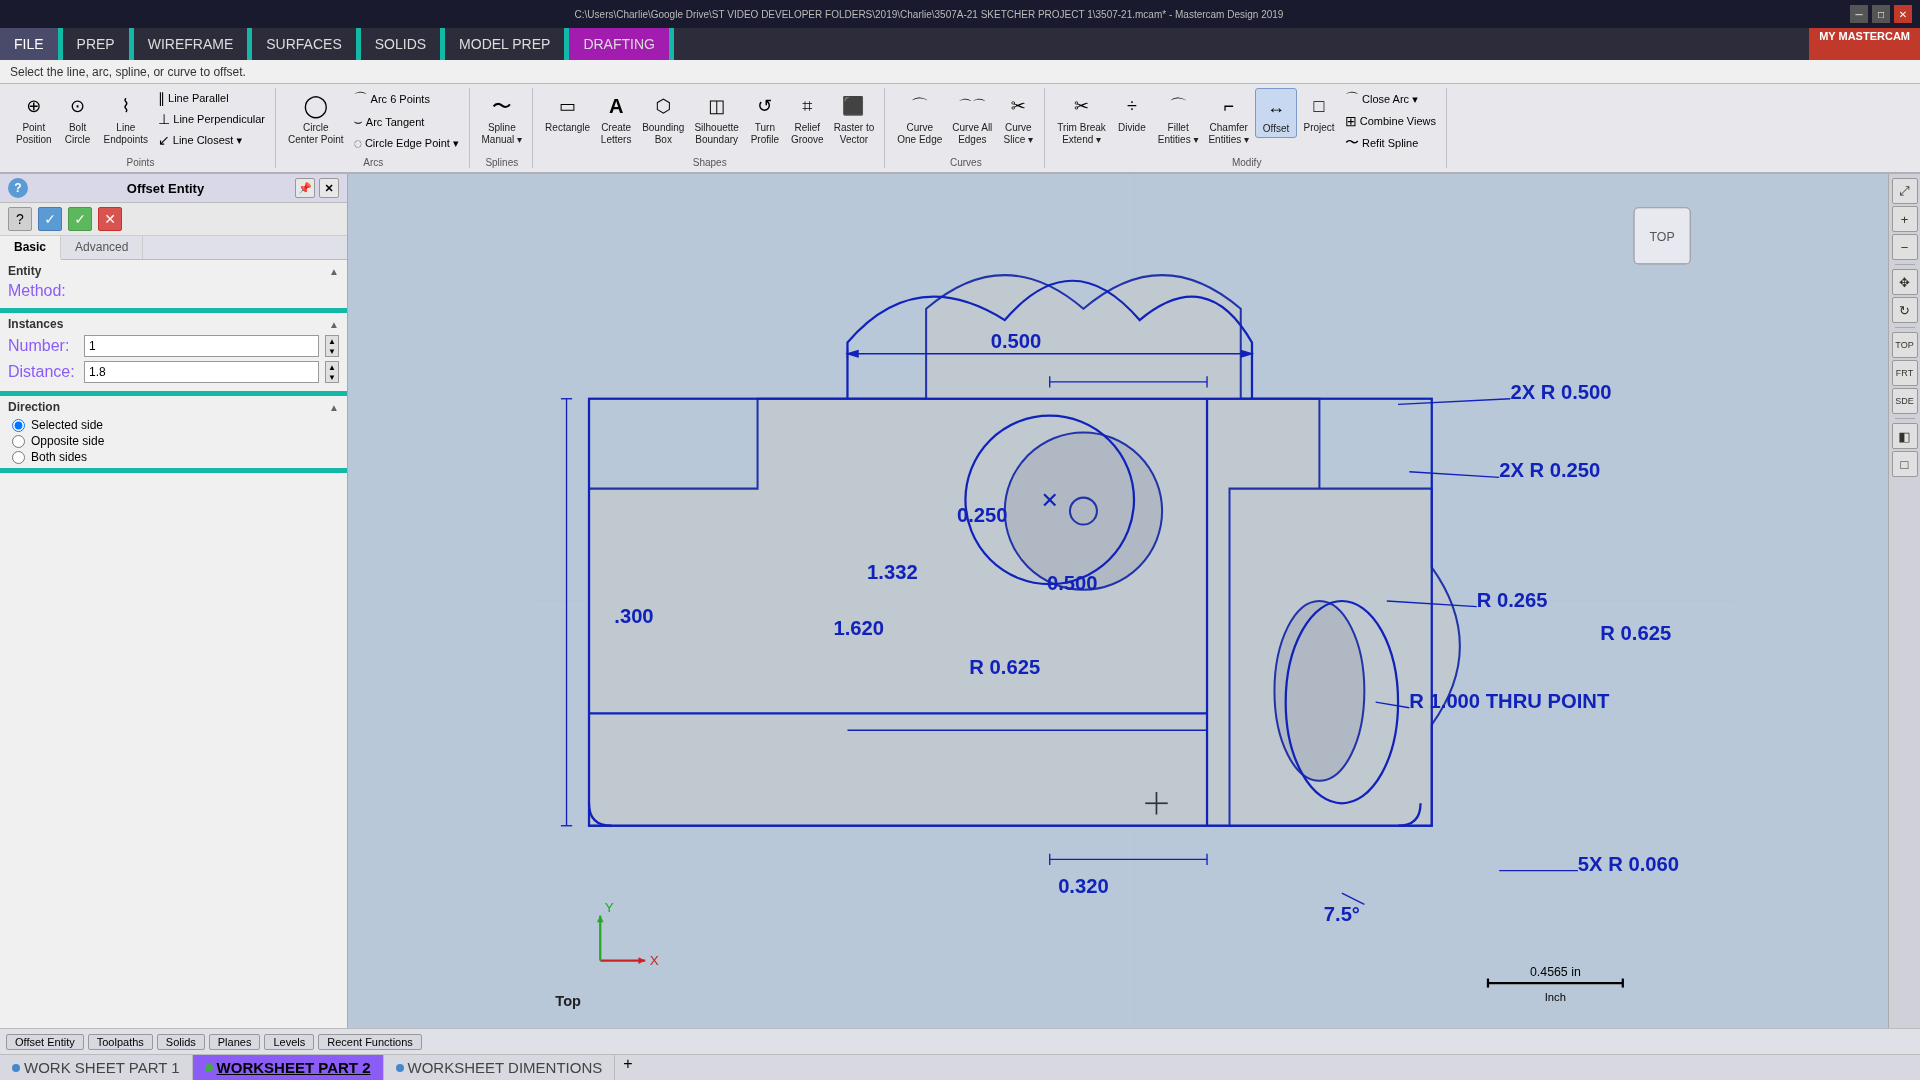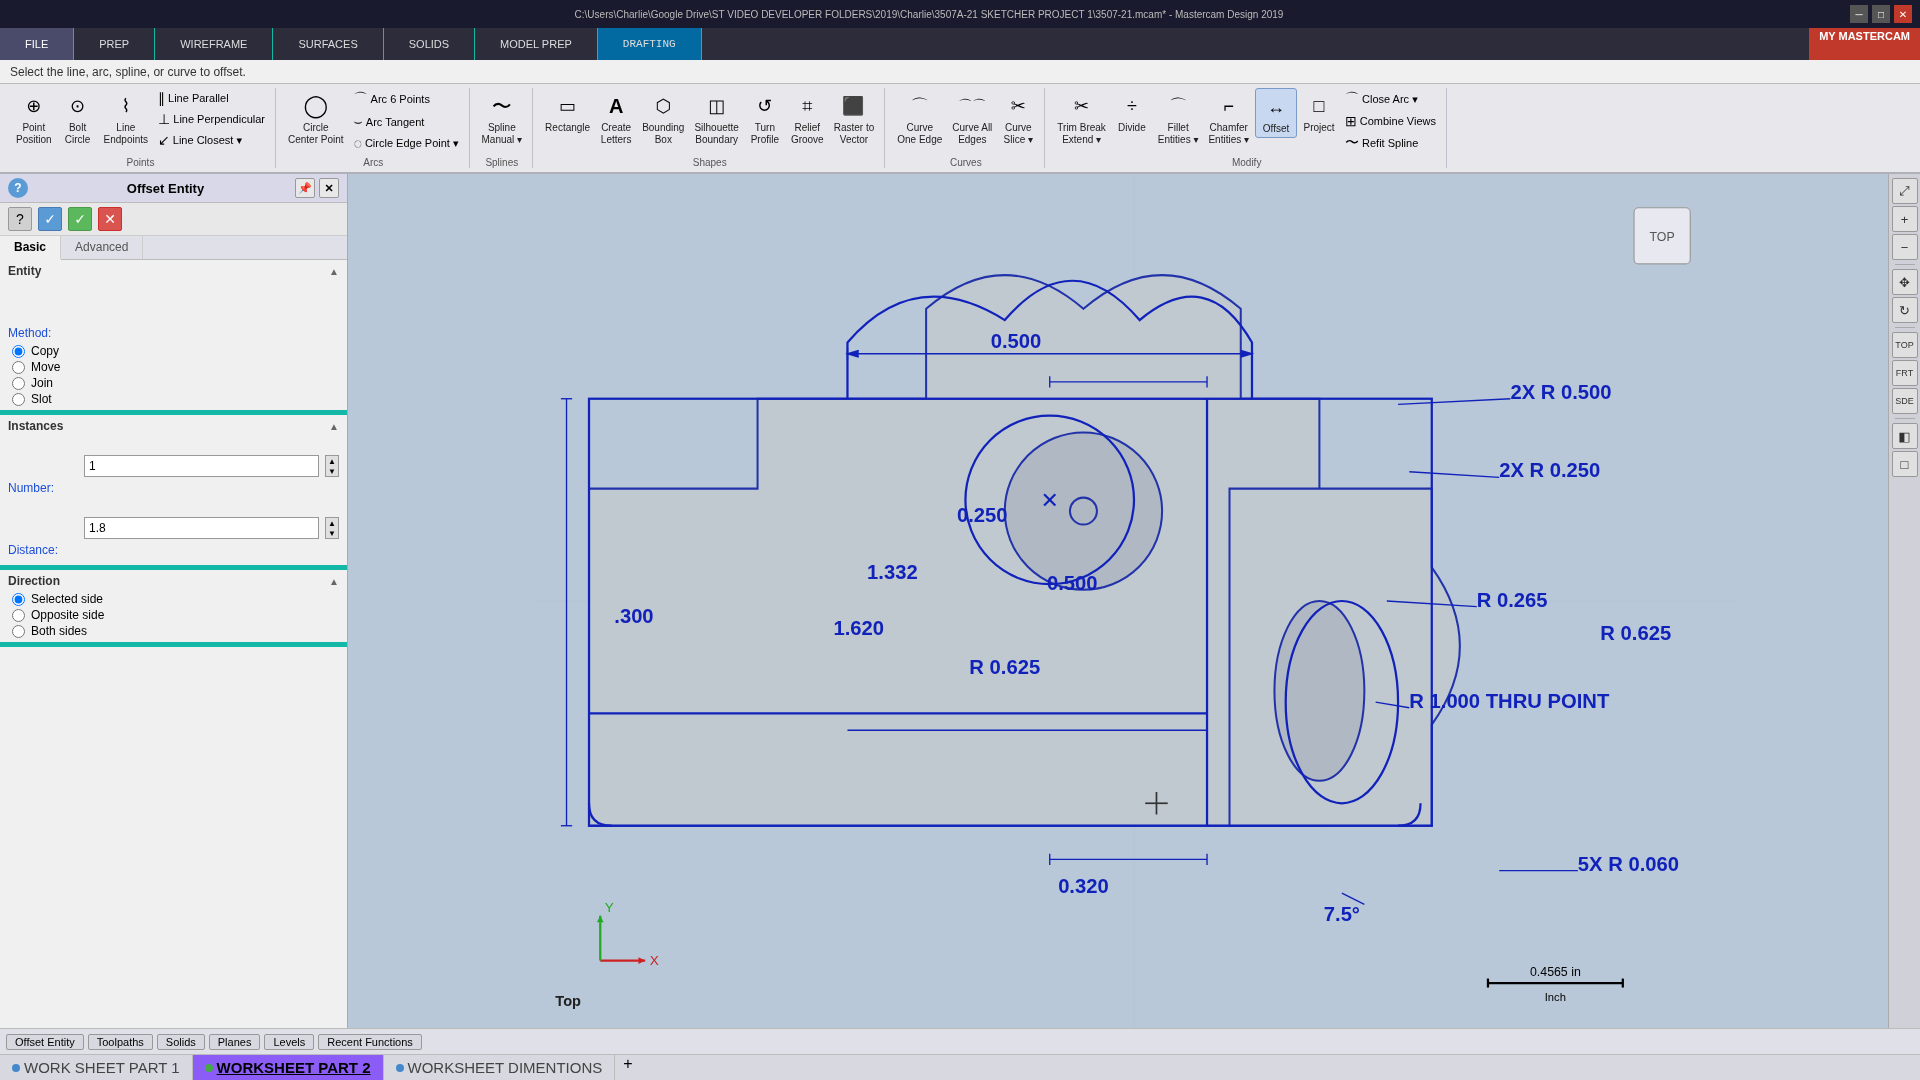--- a/index.html
+++ b/index.html
@@ -29,29 +29,29 @@
 
     
     #menu-bar {
       background: #2c2c3a;
       height: 32px;
       display: flex;
       align-items: stretch;
     }
     .menu-item {
       color: #ddd;
-      padding: 0 25px;
+      padding: 0 14px;
       display: flex;
       align-items: center;
       cursor: pointer;
-      font-size: 11px;
-      border-right: 1px solid #14b8a6;
+      font-size: 14px;
+      border-right: 5px solid #14b8a6;
     }
     .menu-item.active { background: #4a4a6a; color: white; }
-    .menu-item.drafting { background: #0369a1; font-family: Liberation Mono, monospace; }
+    .menu-item.drafting { background: #a21caf; }
 
     
     #prompt-bar {
       background: #f0f0f0;
       height: 24px;
       display: flex;
       align-items: center;
       padding: 0 10px;
       font-size: 12px;
       color: #333;
@@ -212,21 +212,21 @@
     .section-collapse { cursor: pointer; font-size: 10px; color: #666; }
     .radio-group { display: flex; flex-direction: column; gap: 2px; padding-left: 4px; }
     .radio-item { display: flex; align-items: center; gap: 6px; font-size: 12px; cursor: pointer; }
     .radio-item input { margin: 0; cursor: pointer; }
     .field-row {
       display: flex;
       align-items: center;
       gap: 6px;
       margin-bottom: 4px;
     }
-    .field-label { font-size: 12px; color: #1d4ed8; width: 70px; margin-top: 44px; }
+    .field-label { font-size: 16px; color: #8b5cf6; width: 70px; }
     .field-input {
       flex: 1;
       height: 22px;
       border: 1px solid #999;
       padding: 0 4px;
       font-size: 12px;
       background: white;
     }
     .spin-btn {
       display: flex;
@@ -560,38 +560,20 @@
       <div class="panel-tab">Advanced</div>
     </div>
 
     <div class="panel-section">
       <div class="section-header">
         <span>Entity</span>
         <span class="section-collapse">▲</span>
       </div>
       <div class="field-row">
         <span class="field-label">Method:</span>
-      </div>
-      <div class="radio-group">
-        <label class="radio-item">
-          <input type="radio" name="method" checked="" style=""> 
-            <span>Copy</span>
-        </label>
-        <label class="radio-item">
-          <input type="radio" name="method" style=""> 
-            <span>Move</span>
-        </label>
-        <label class="radio-item">
-          <input type="radio" name="method" style=""> 
-            <span>Join</span>
-        </label>
-        <label class="radio-item">
-          <input type="radio" name="method" style=""> 
-            <span>Slot</span>
-        </label>
       </div>
     </div>
 
     <div class="panel-section">
       <div class="section-header">
         <span>Instances</span>
         <span class="section-collapse">▲</span>
       </div>
       <div class="field-row">
         <span class="field-label">Number:</span>

